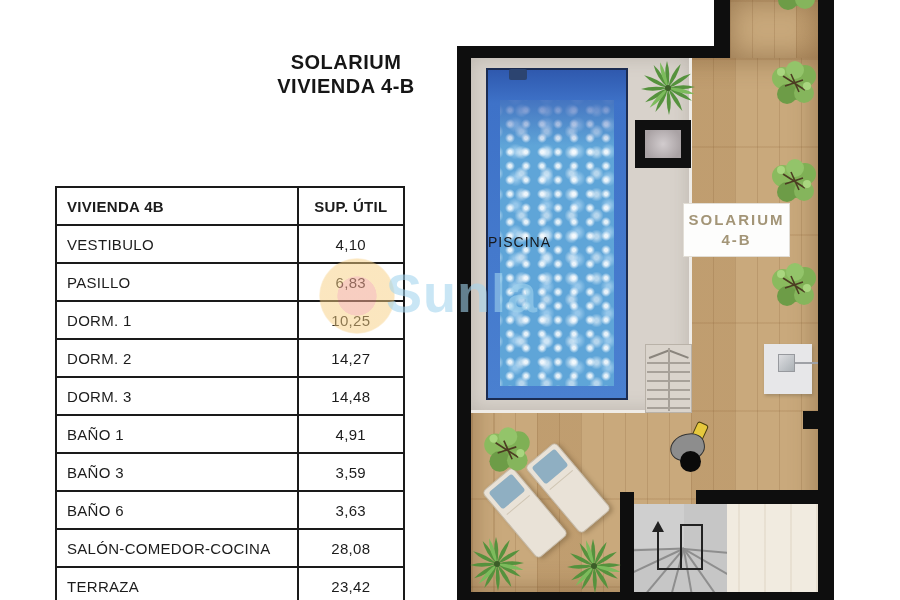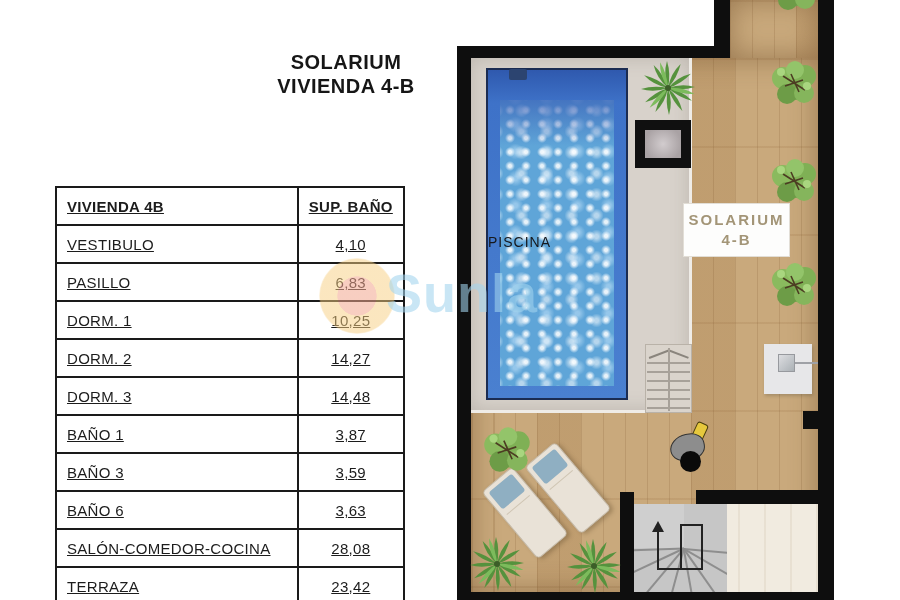--- a/index.html
+++ b/index.html
@@ -7,21 +7,21 @@
           font-family:"Liberation Sans", sans-serif;color:#141414;}
 
   
   #title-block{position:absolute;left:258px;top:50px;width:176px;text-align:center;
                font-size:20px;font-weight:700;line-height:24px;letter-spacing:.5px;color:#161616;}
 
   
   #area-table{position:absolute;left:55px;top:186px;width:350px;border-collapse:collapse;
               font-size:15px;color:#1c1c1c;}
   #area-table th,#area-table td{border:2px solid #1a1a1a;height:38px;box-sizing:border-box;
-              padding:0 10px;font-weight:400;letter-spacing:.3px;text-decoration:underline;}
+              padding:0 10px;font-weight:400;letter-spacing:.3px;}
   #area-table th{font-weight:700;text-align:left;}
   #area-table th.col-val{text-align:center;padding:0 4px;}
   #area-table td.cell-name{width:243px;text-align:left;}
   #area-table td.cell-value{width:107px;text-align:center;padding:0 4px;}
 
   
   #plan{position:absolute;inset:0;}
   .wall{position:absolute;background:#0e0e0e;z-index:6;}
   .wood{background-color:#c9a97c;
         background-image:
@@ -158,21 +158,21 @@
 
   <div id="title-block">
     <div>SOLARIUM</div>
     <div>VIVIENDA 4-B</div>
   </div>
 
   <table id="area-table">
     <thead>
       <tr>
         <th class="col-name">VIVIENDA 4B</th>
-        <th class="col-val">SUP. BAÑO</th>
+        <th class="col-val">SUP. ÚTIL</th>
       </tr>
     </thead>
     <tbody>
         <tr>
           <td class="cell-name">VESTIBULO</td>
           <td class="cell-value">4,10</td>
         </tr>
         <tr>
           <td class="cell-name">PASILLO</td>
           <td class="cell-value">6,83</td>
@@ -184,21 +184,21 @@
         <tr>
           <td class="cell-name">DORM. 2</td>
           <td class="cell-value">14,27</td>
         </tr>
         <tr>
           <td class="cell-name">DORM. 3</td>
           <td class="cell-value">14,48</td>
         </tr>
         <tr>
           <td class="cell-name">BAÑO 1</td>
-          <td class="cell-value">3,87</td>
+          <td class="cell-value">4,91</td>
         </tr>
         <tr>
           <td class="cell-name">BAÑO 3</td>
           <td class="cell-value">3,59</td>
         </tr>
         <tr>
           <td class="cell-name">BAÑO 6</td>
           <td class="cell-value">3,63</td>
         </tr>
         <tr>

